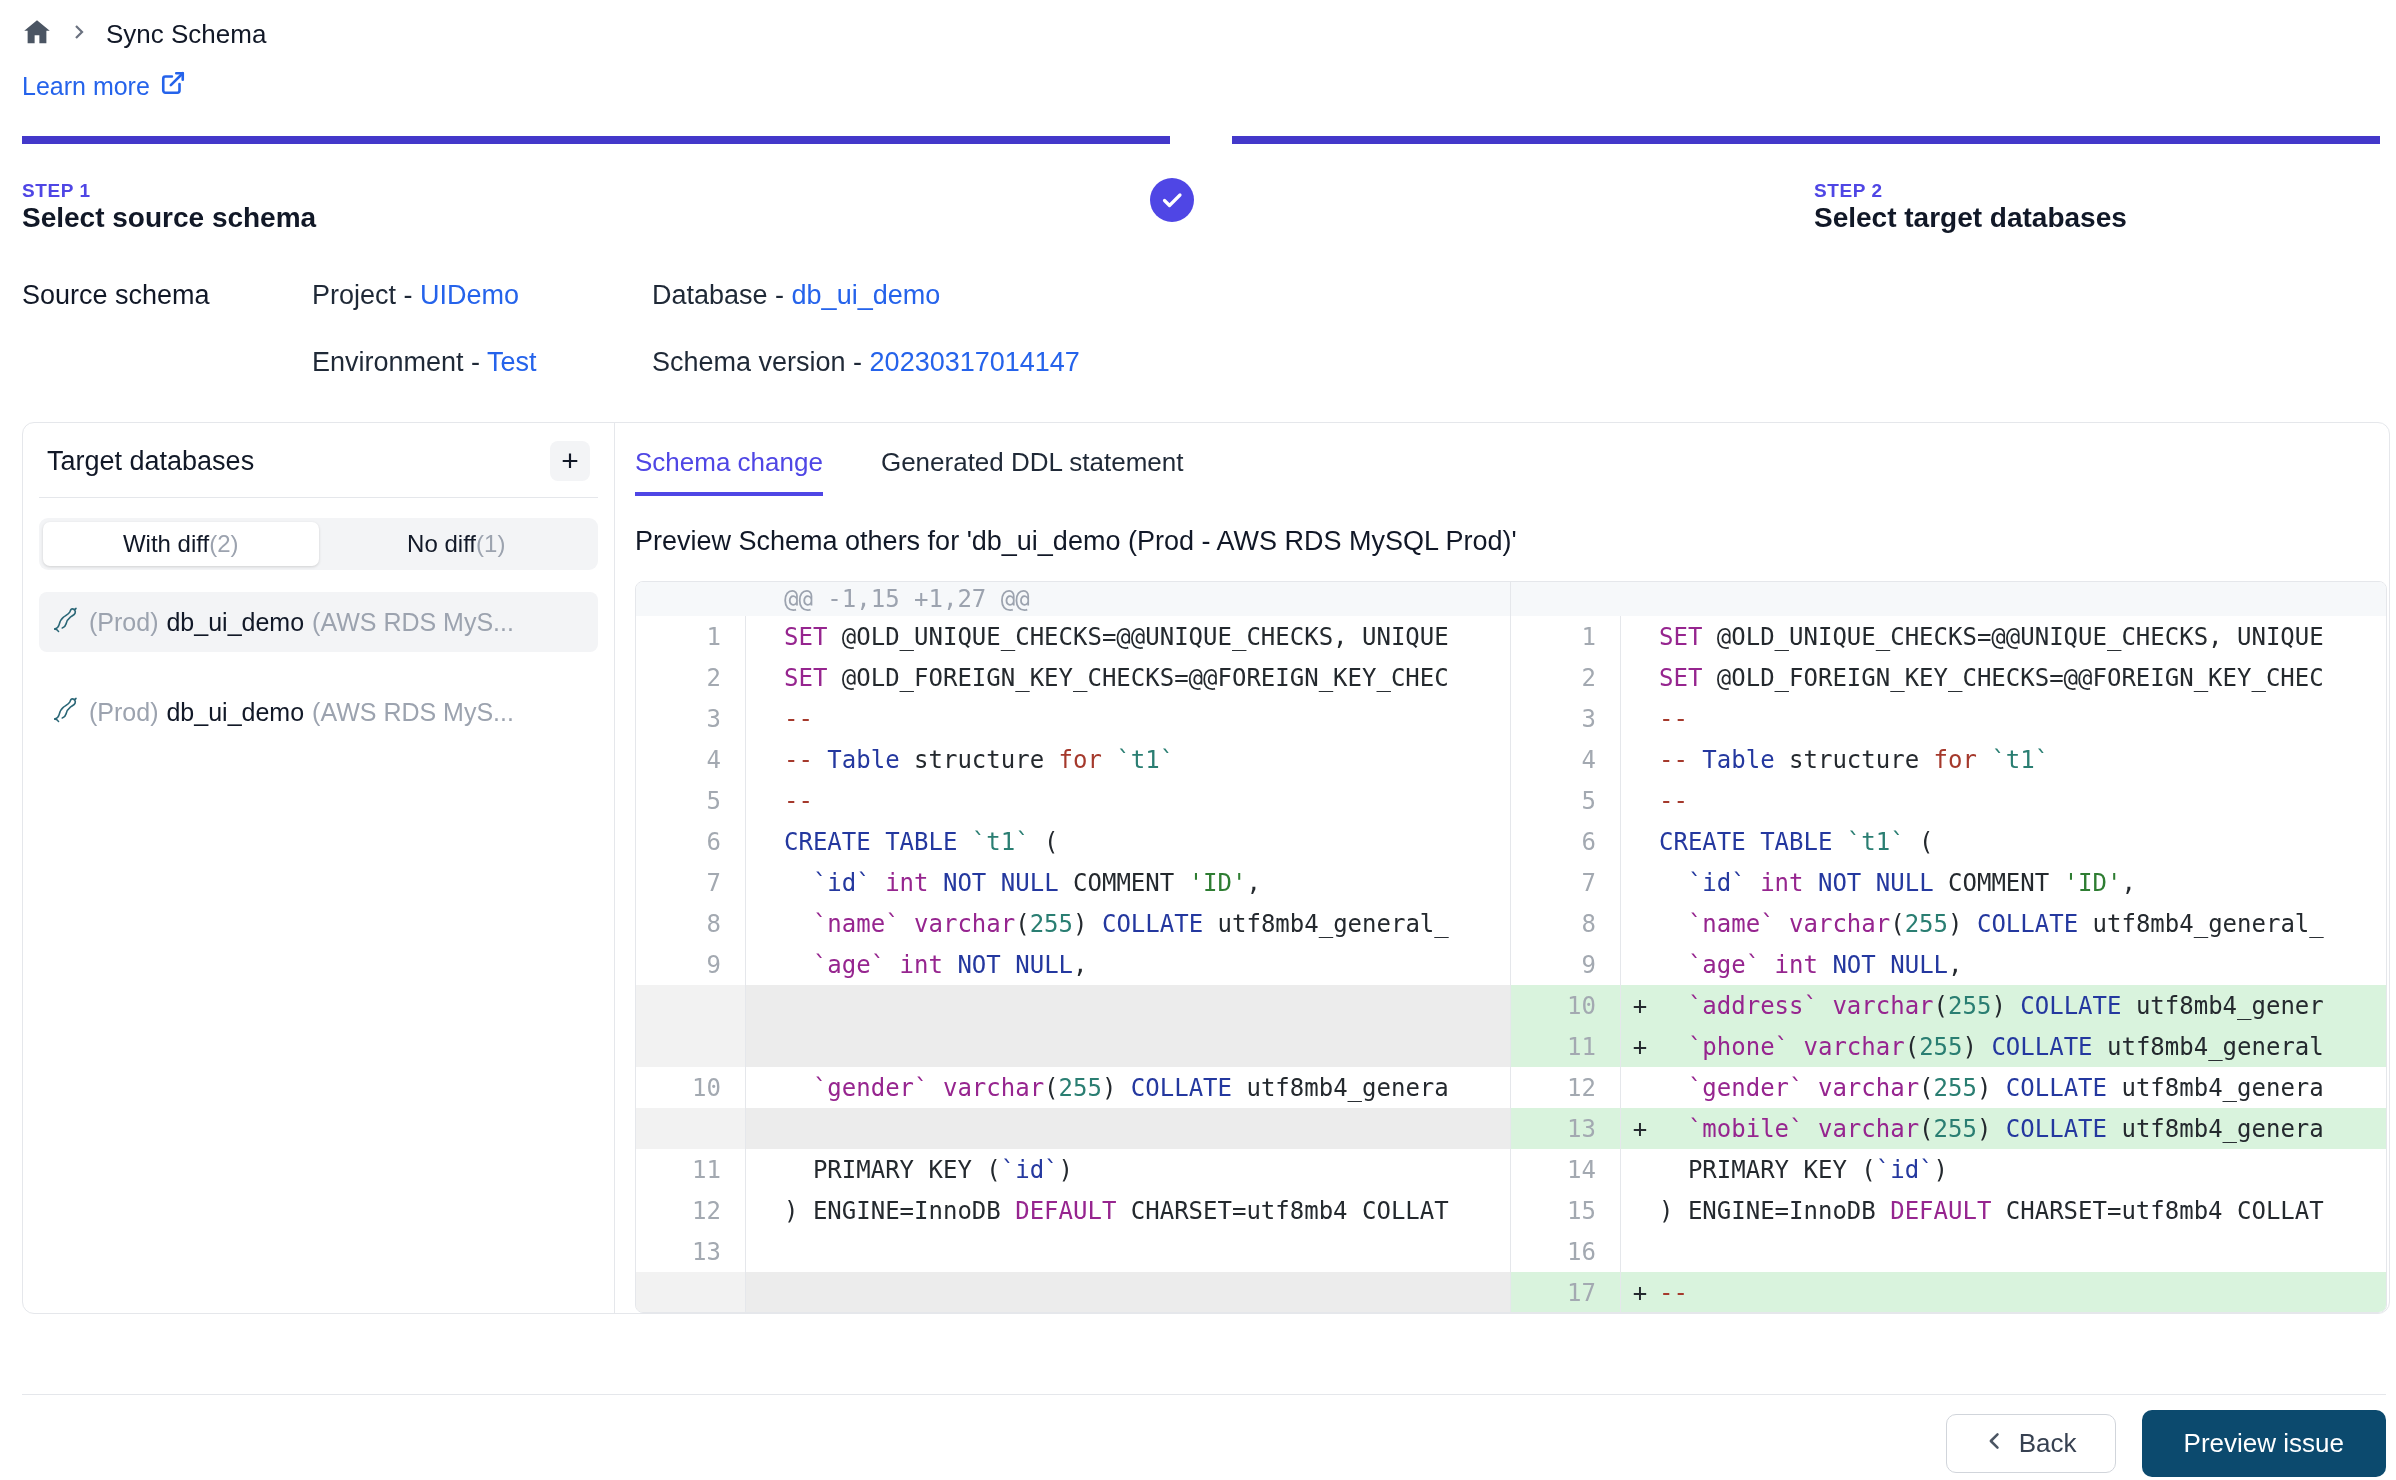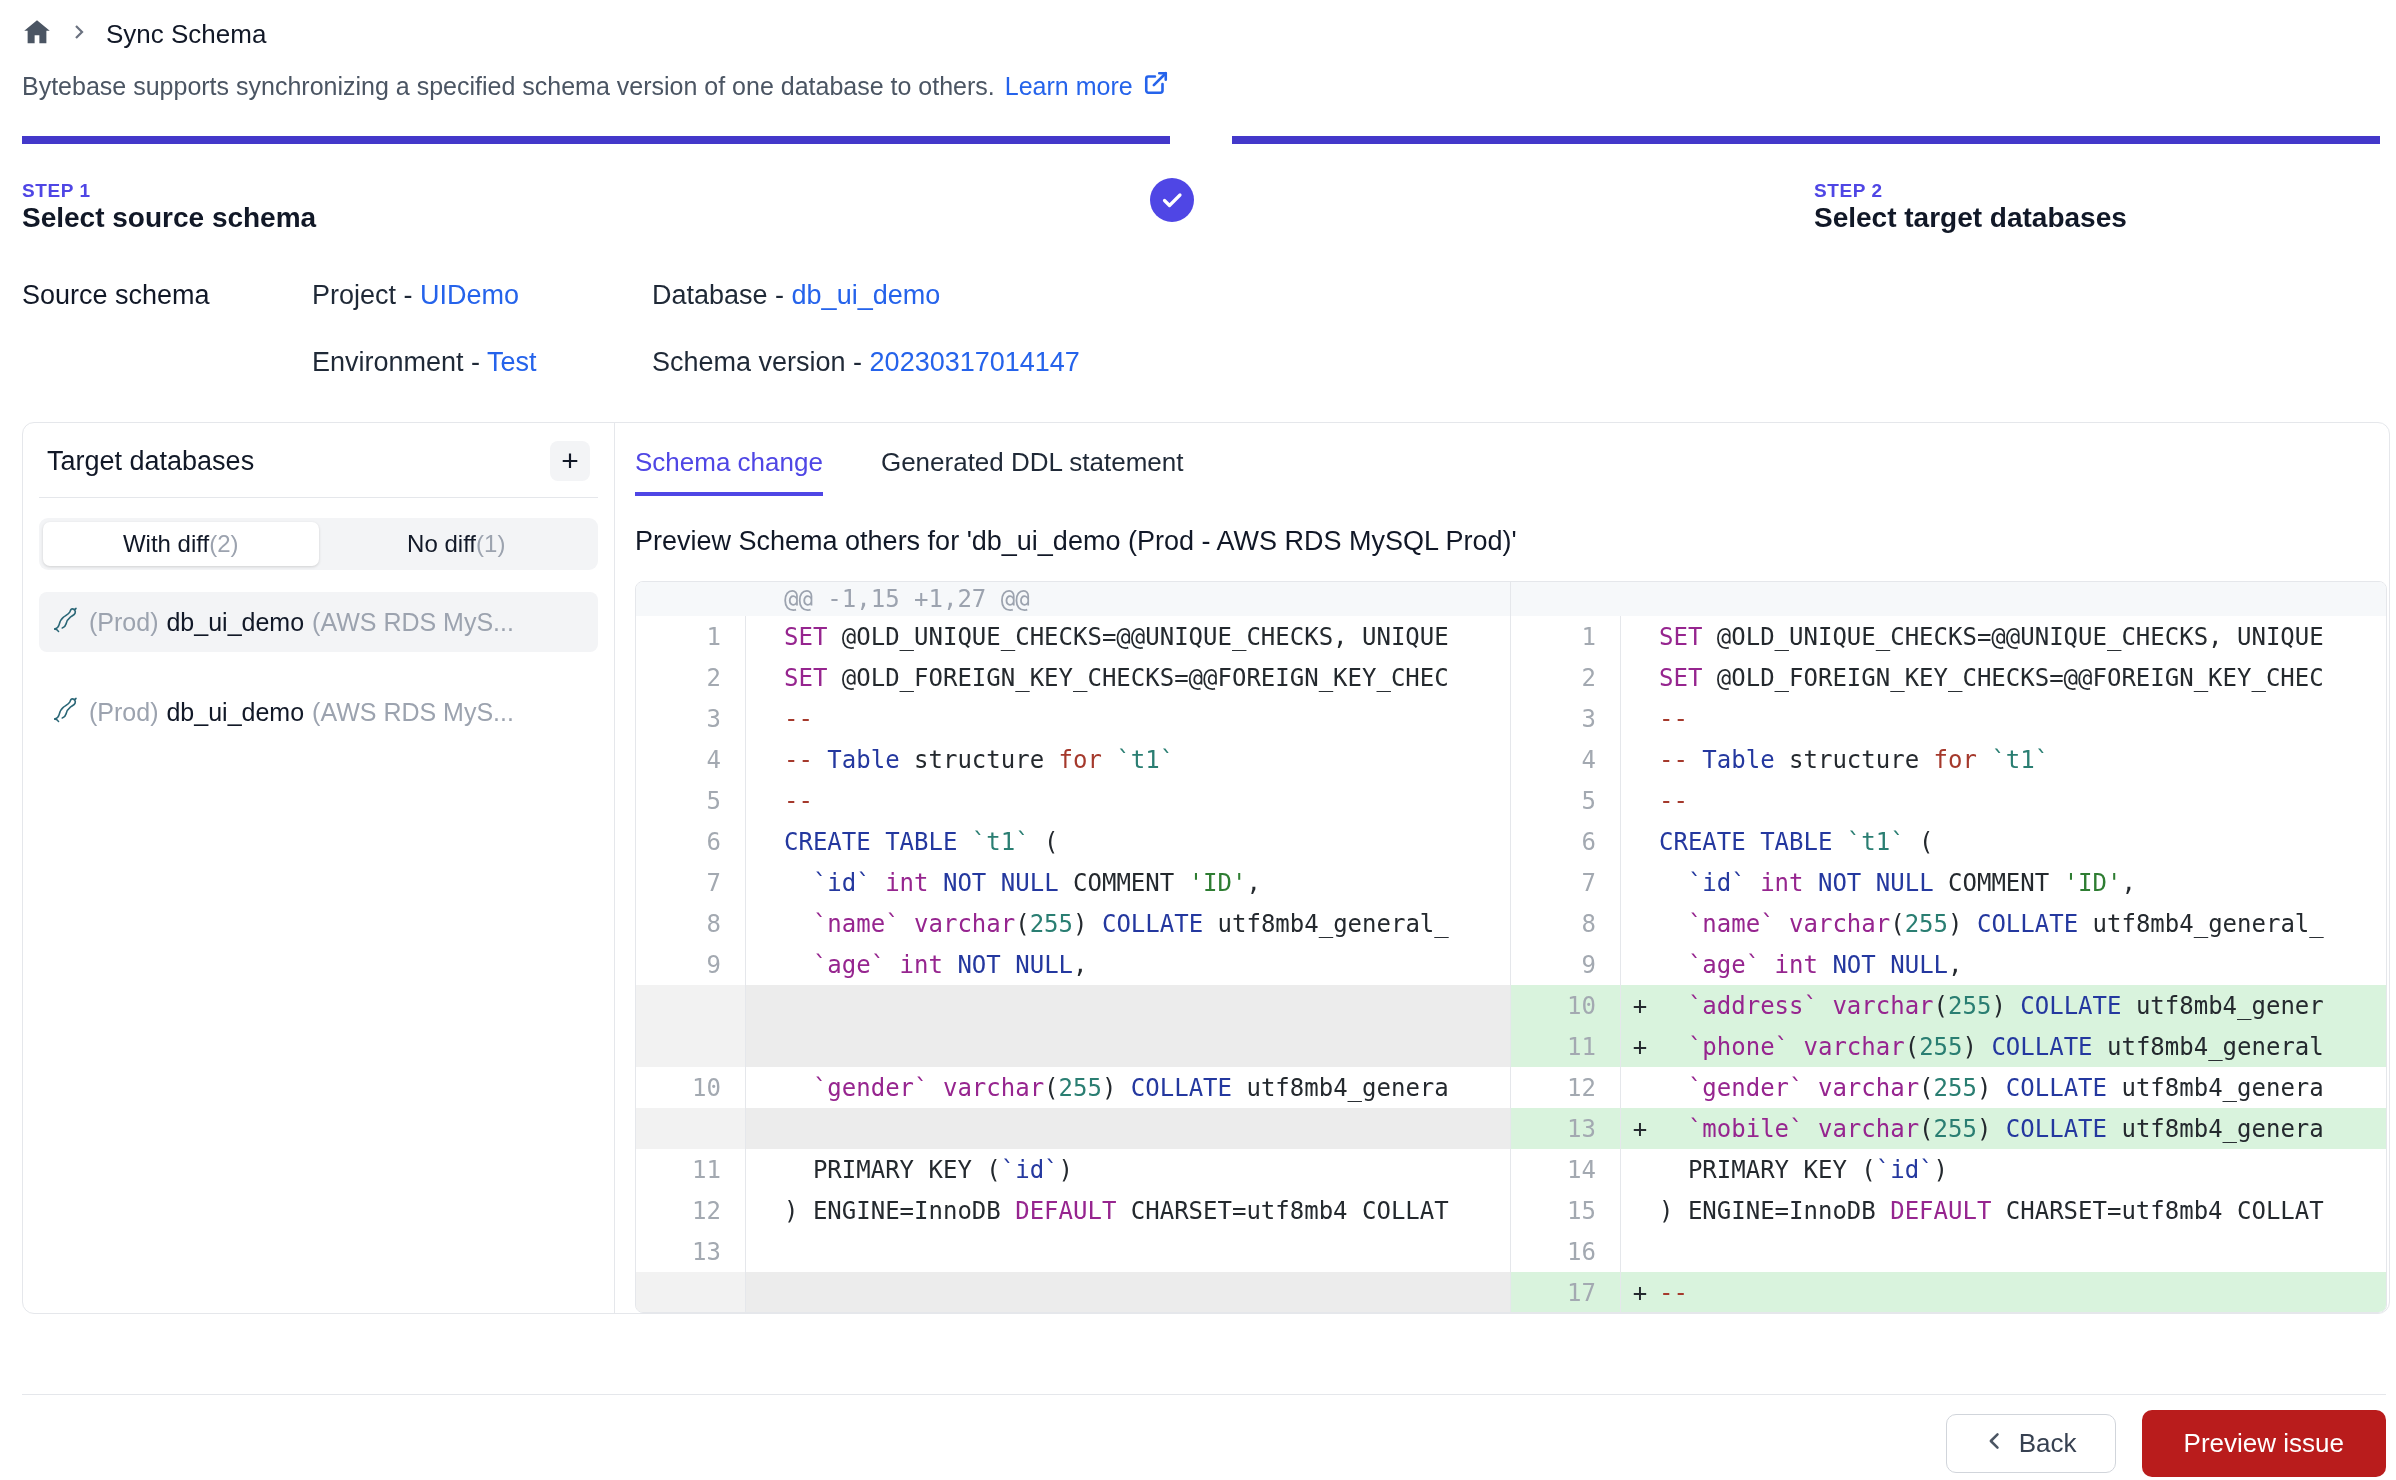--- a/index.html
+++ b/index.html
@@ -90,21 +90,21 @@
   .tk-id-p { color:#96258f; }
   .tk-id-n { color:#24389f; }
   .tk-id-t { color:#2a7e72; }
 
   
   .footer-rule { position:absolute; left:22px; right:10px; top:1394px; border-top:1px solid #e5e7eb; }
   .footer { position:absolute; right:10px; top:1410px; display:flex; gap:26px; align-items:center; }
   .btn-back { display:flex; align-items:center; gap:14px; background:#fff; border:1px solid #d1d5db;
     border-radius:10px; padding:13px 38px; font-size:26px; color:#374151; cursor:pointer;
     font-family:"Liberation Sans", sans-serif; }
-  .btn-primary { background:#b91c1c; color:#fff; border:none; border-radius:10px;
+  .btn-primary { background:#0c4a6e; color:#fff; border:none; border-radius:10px;
     padding:18px 42px; font-size:26px; font-weight:500; cursor:pointer;
     font-family:"Liberation Sans", sans-serif; }
 </style>
 </head>
 <body>
 
 <div class="page">
 
   <div class="crumbs">
     <span>
@@ -114,21 +114,20 @@
     </span>
     <span class="crumb-chev">
       <svg width="18" height="18" viewBox="0 0 24 24" fill="none" stroke="#6b7280" stroke-width="3">
           <path d="M8 4 l8 8 -8 8"></path>
         </svg>
     </span>
     <span class="crumb-title">Sync Schema</span>
   </div>
 
   <div class="intro">
-    <span>Bytebase supports synchronizing a specified schema version of one database to others.</span>
     <span class="link">Learn more</span>
     <span class="ext-icon">
       <svg width="26" height="26" viewBox="0 0 24 24" fill="none" stroke="#2563eb" stroke-width="2.4" stroke-linecap="round" stroke-linejoin="round">
           <path d="M18 13v6a2 2 0 0 1-2 2H5a2 2 0 0 1-2-2V8a2 2 0 0 1 2-2h6"></path>
           <path d="M15 3h6v6"></path>
           <path d="M10 14 21 3"></path>
         </svg>
     </span>
   </div>
 

